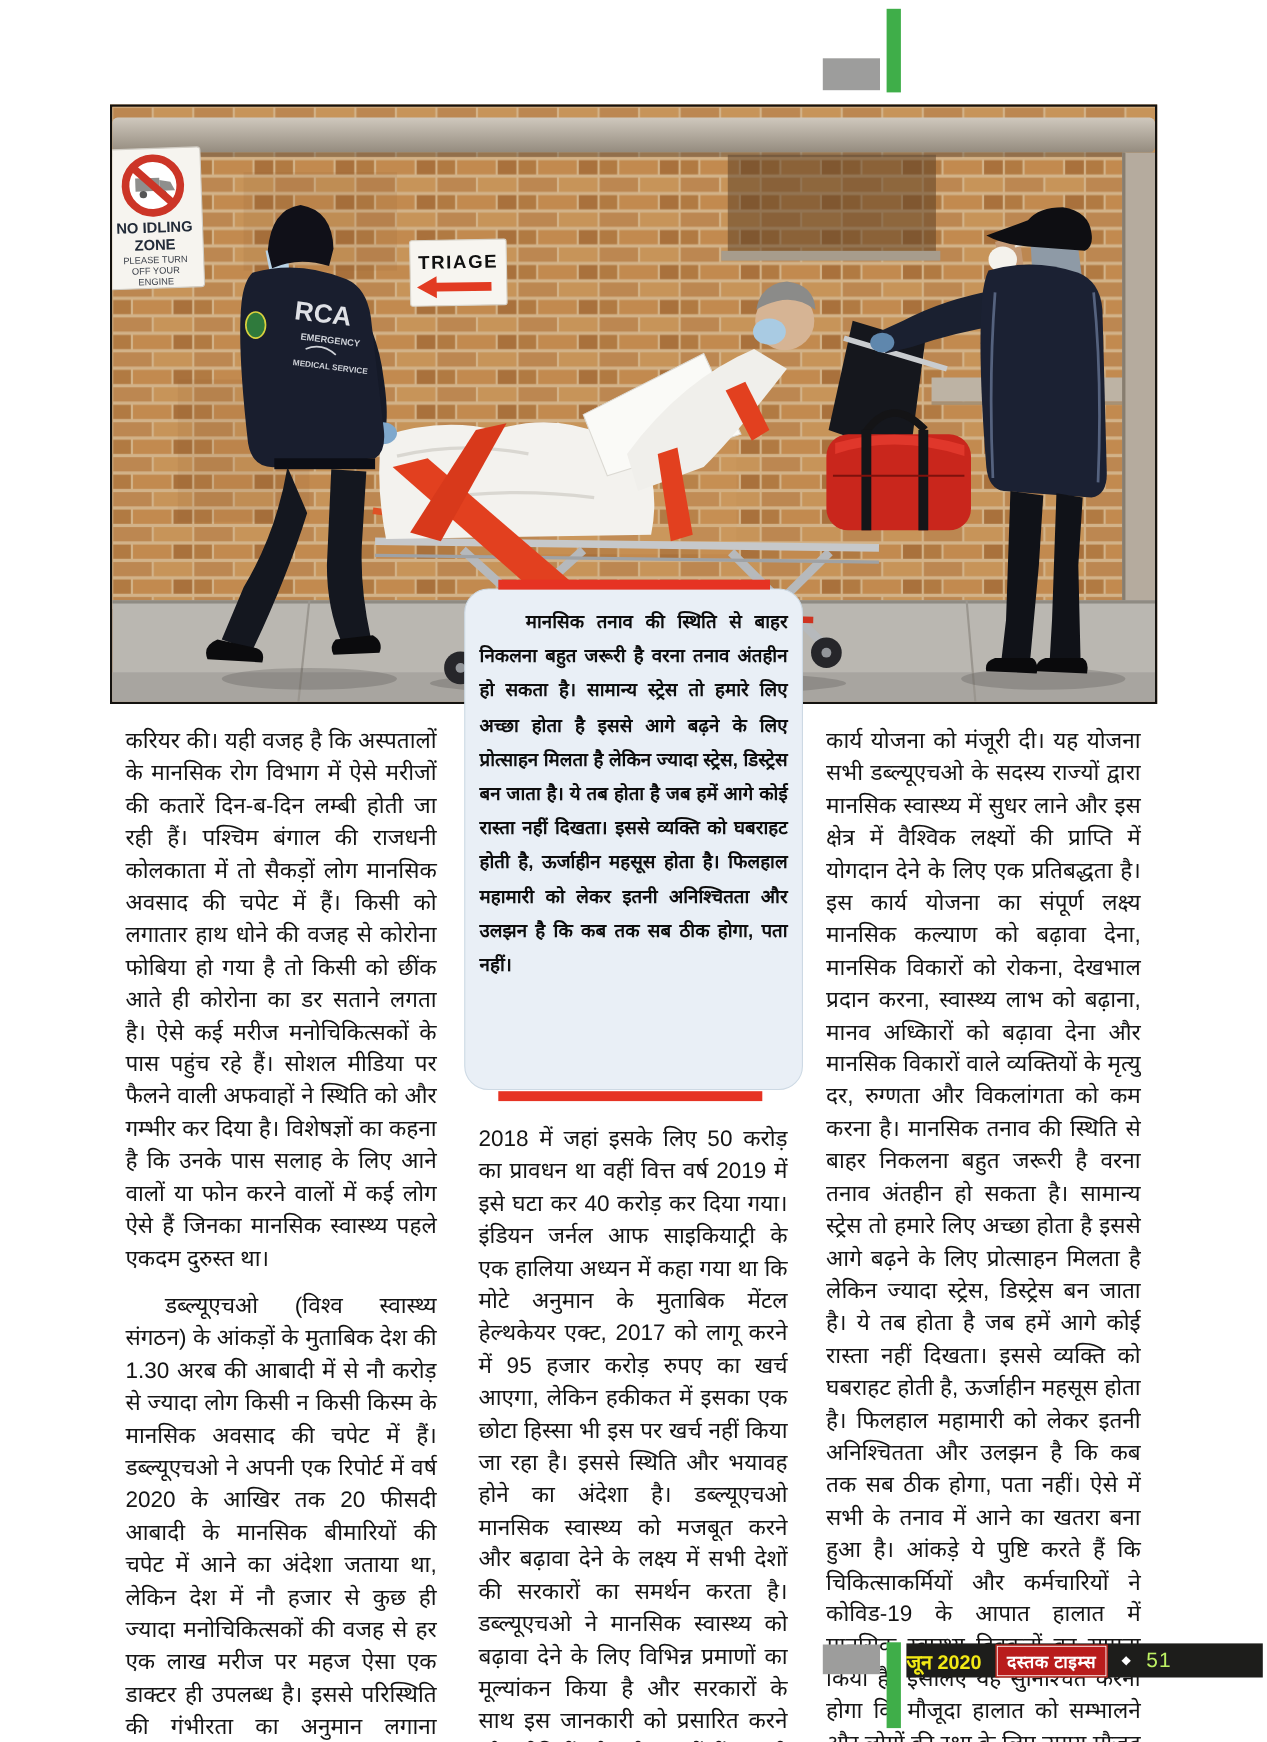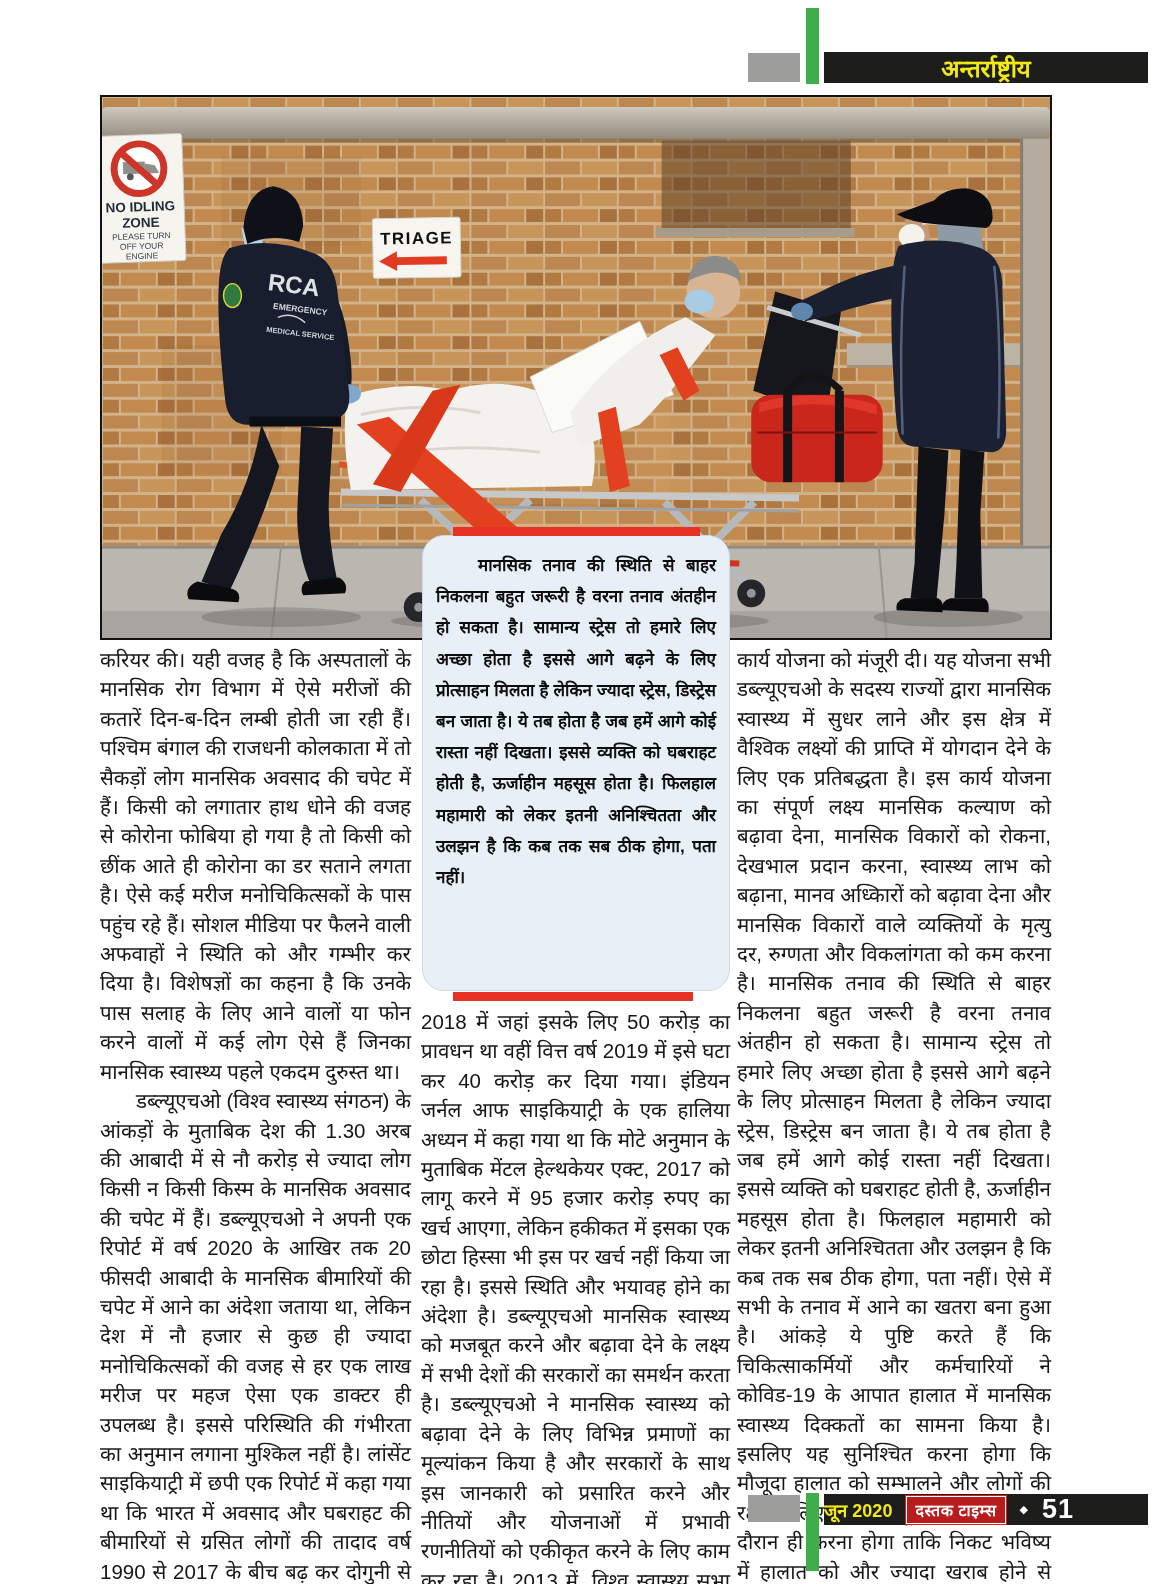--- a/index.html
+++ b/index.html
@@ -11,56 +11,53 @@
   .gray-block{position:absolute;background:#9d9d9c;}
   .green-bar{position:absolute;background:#3fae49;}
   .black-bar{position:absolute;background:#1d1d1b;display:flex;align-items:center;}
   .section-bar{left:824px;top:52px;width:324px;height:31px;justify-content:center;}
   .section-label{color:#f3ea15;font-size:24px;font-weight:bold;}
   .footer-bar{left:824px;top:1494px;width:324px;height:31px;box-sizing:border-box;gap:14px;}
   .issue-date{color:#f3ea15;font-size:18px;font-weight:bold;}
   .mag-logo{background:#b91c1c;color:#ffffff;font-size:16px;font-weight:bold;
     padding:2px 8px;border:1px solid #ffffff;outline:1px solid #d62419;letter-spacing:.5px;}
   .diamond{color:#ffffff;font-size:11px;}
-  .page-number{color:#ffffff;font-size:27px;font-weight:bold;letter-spacing:1px;}
+  .page-number{color:#bef264;font-size:19px;font-weight:normal;letter-spacing:1px;}
   
   .hero{position:absolute;left:100px;top:95px;width:952px;height:545px;
     border:2px solid #14120f;box-sizing:border-box;z-index:1;background:#bd8a55;}
   .hero svg{display:block;width:100%;height:100%;}
   
   .pullquote{
     position:absolute;left:422px;top:535px;width:308px;height:456px;z-index:3;
     background:#e9eff6;border:1px solid #cdd9e4;border-radius:22px;box-sizing:border-box;
     padding:14px 13px 0 13px;
   }
   .pullquote-text{
     font-size:17px;font-weight:bold;line-height:31.2px;color:#0d0d0d;
     text-align:justify;text-indent:42px;letter-spacing:0;
   }
   .rule-red{position:absolute;background:#e63323;z-index:4;}
   .rule-top{left:453px;top:527px;width:247px;height:9px;}
   .rule-bottom{left:453px;top:992px;width:240px;height:9px;}
   
   .col{position:absolute;font-size:20.5px;line-height:29.4px;text-align:justify;color:#151515;}
-  .col p{margin:0;}
+  .col p{margin:14px;}
   .col p.indent{text-indent:36px;}
   .col-1{left:100px;top:645px;width:311px;height:840px;}
   .col-2{left:421px;top:1007px;width:309px;height:478px;}
   .col-3{left:737px;top:645px;width:314px;height:840px;}
 </style>
 </head>
 <body>
 
 <div class="page">
 
   <div class="gray-block" style="left:748px;top:53px;width:52px;height:29px;"></div>
   <div class="green-bar" style="left:806px;top:8px;width:13px;height:76px;"></div>
-  <div class="black-bar section-bar">
-    <span class="section-label">अन्तर्राष्ट्रीय</span>
-  </div>
 
   <div class="hero">
     <svg viewBox="0 0 952 545" preserveAspectRatio="none">
       <defs>
         <pattern id="bricks" width="74" height="32" patternUnits="userSpaceOnUse">
           <rect width="74" height="32" fill="#d2b288"></rect>
           <rect x="1" y="1" width="35" height="13" fill="#bc8751"></rect>
           <rect x="38" y="1" width="35" height="13" fill="#c79459"></rect>
           <rect x="1" y="17" width="16" height="13" fill="#b17a42"></rect>
           <rect x="19" y="17" width="35" height="13" fill="#c28a4f"></rect>

